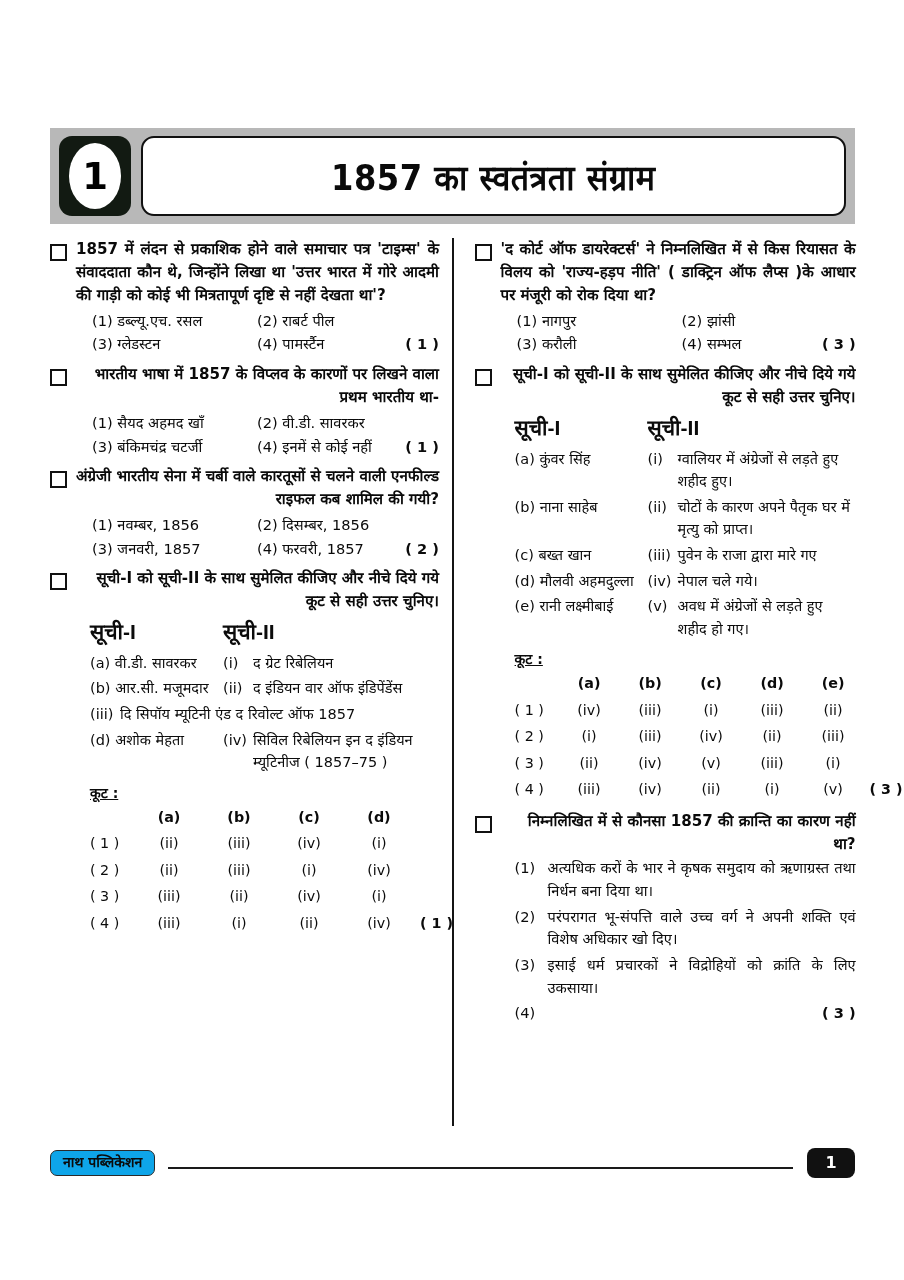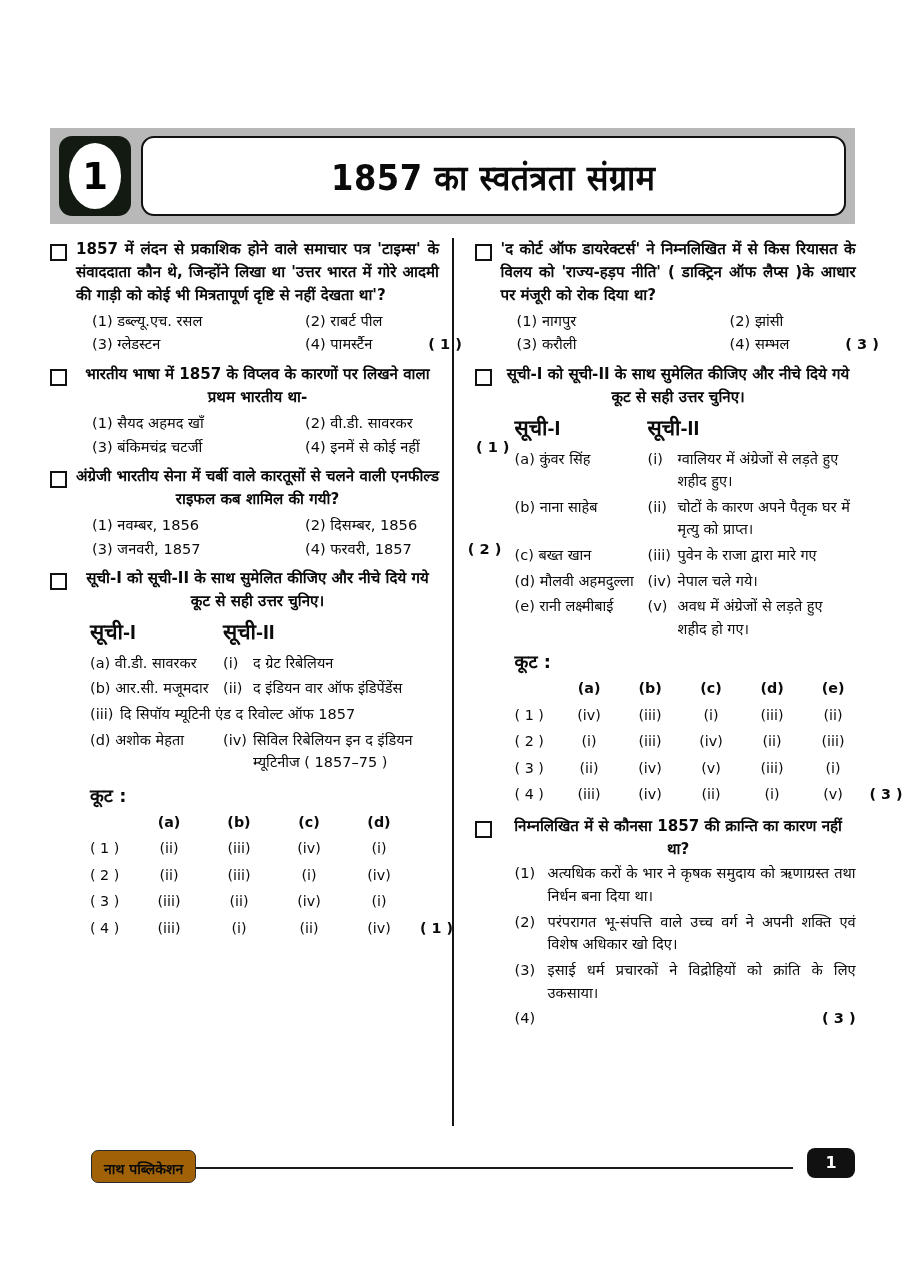--- a/index.html
+++ b/index.html
@@ -124,32 +124,31 @@
 
   .q-text {
     font-family: "DejaVu Sans", sans-serif;
     font-weight: bold;
     font-size: 15.1px;
     line-height: 1.52;
     text-align: justify;
     text-justify: inter-word;
     color: #0a0a0a;
   }
-  .q-text.nojust { text-align: center; }
+  .q-text.nojust { text-align: right; }
 
   
   .opts {
     margin-top: 2px;
     padding-left: 16px;
   }
   .opt-row {
     display: flex;
     align-items: flex-start;
     line-height: 1.62;
-    gap: 48px;
   }
   .opt {
     font-family: "DejaVu Sans", sans-serif;
     font-size: 14.6px;
     color: #0a0a0a;
     white-space: nowrap;
   }
   .opt-a { width: 165px; flex: 0 0 auto; }
   .opt-b { flex: 1 1 auto; }
   .ans {
@@ -208,24 +207,25 @@
   }
   .pair .left  { width: 133px; flex: 0 0 auto; }
   .pair .right { flex: 1 1 auto; display: flex; }
   .pair .rn { flex: 0 0 auto; width: 30px; }
   .pair .rt { flex: 1 1 auto; }
 
   
   .code-label {
     font-family: "DejaVu Sans", sans-serif;
     font-weight: bold;
-    font-size: 18px;
+    font-size: 14px;
     padding-left: 14px;
     margin-top: 9px;
     margin-bottom: 2px;
+    text-decoration: underline;
   }
   .code-table {
     padding-left: 14px;
     font-family: "DejaVu Sans", sans-serif;
     font-size: 14.3px;
   }
   .code-row {
     display: flex;
     align-items: baseline;
     line-height: 1.85;
@@ -255,30 +255,29 @@
   }
   .footer-rule {
     position: absolute;
     left: 118px; right: 62px; top: 17px;
     height: 2px;
     background: #1a1a1a;
   }
   .publisher {
     position: absolute;
     left: 0; top: 0;
-    padding: 10px 12px 4px;
-    background: #a16207;
+    padding: 3px 12px 4px;
+    background: #0ea5e9;
     border: 1.6px solid #2a2a2a;
     border-radius: 7px;
     font-family: "DejaVu Sans", sans-serif;
     font-weight: bold;
     font-size: 14px;
     color: #0a0a0a;
     line-height: 1.2;
-    margin-left: 41px;
   }
   .page-num {
     position: absolute;
     right: 0; top: -2px;
     min-width: 48px;
     padding: 5px 0 6px;
     text-align: center;
     background: #111;
     color: #fff;
     border-radius: 8px;

